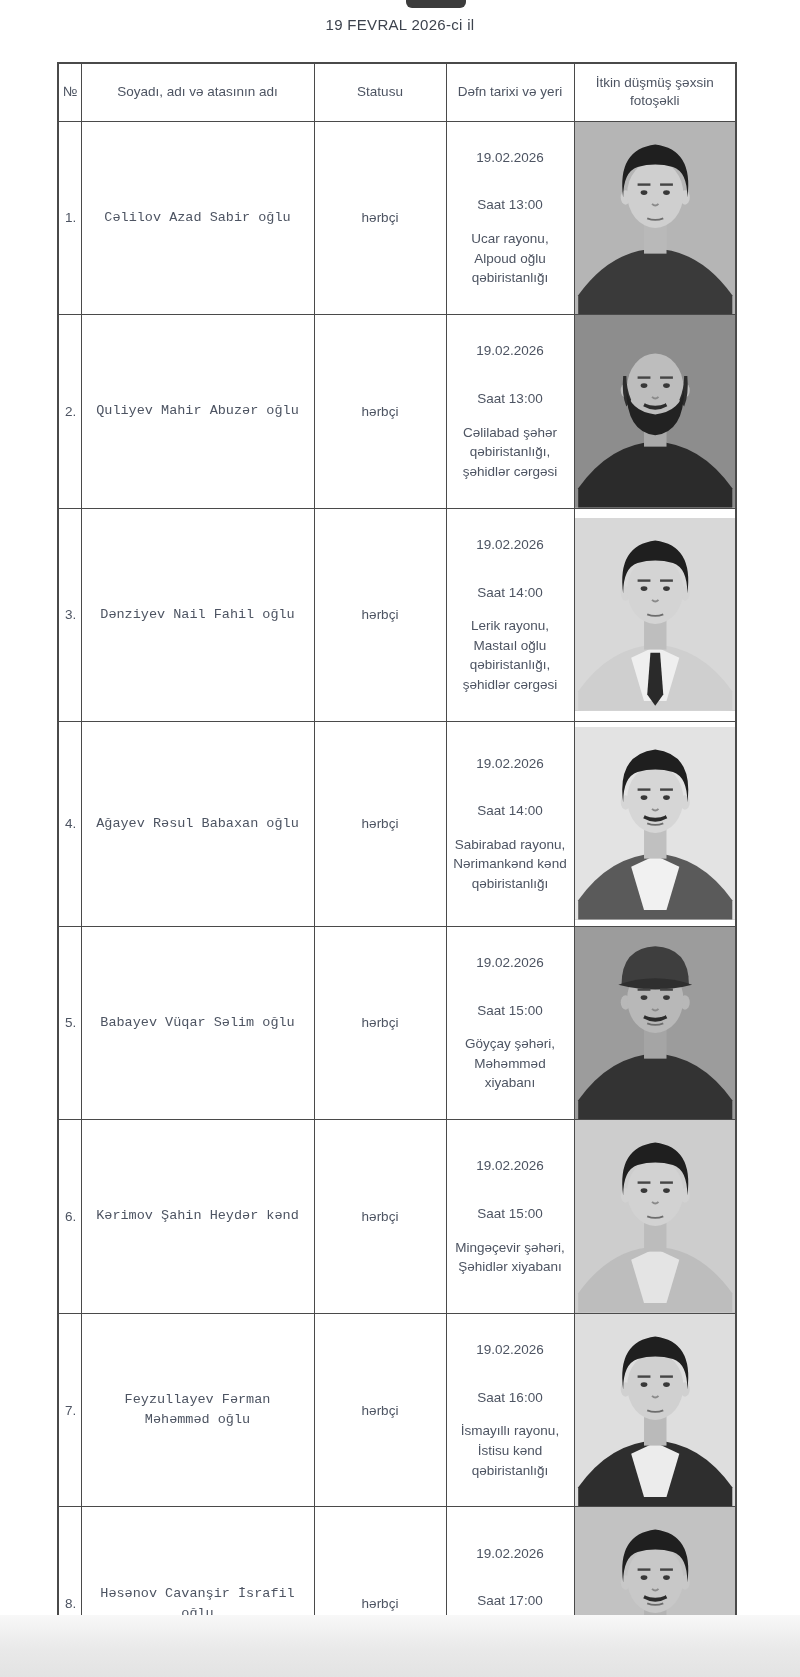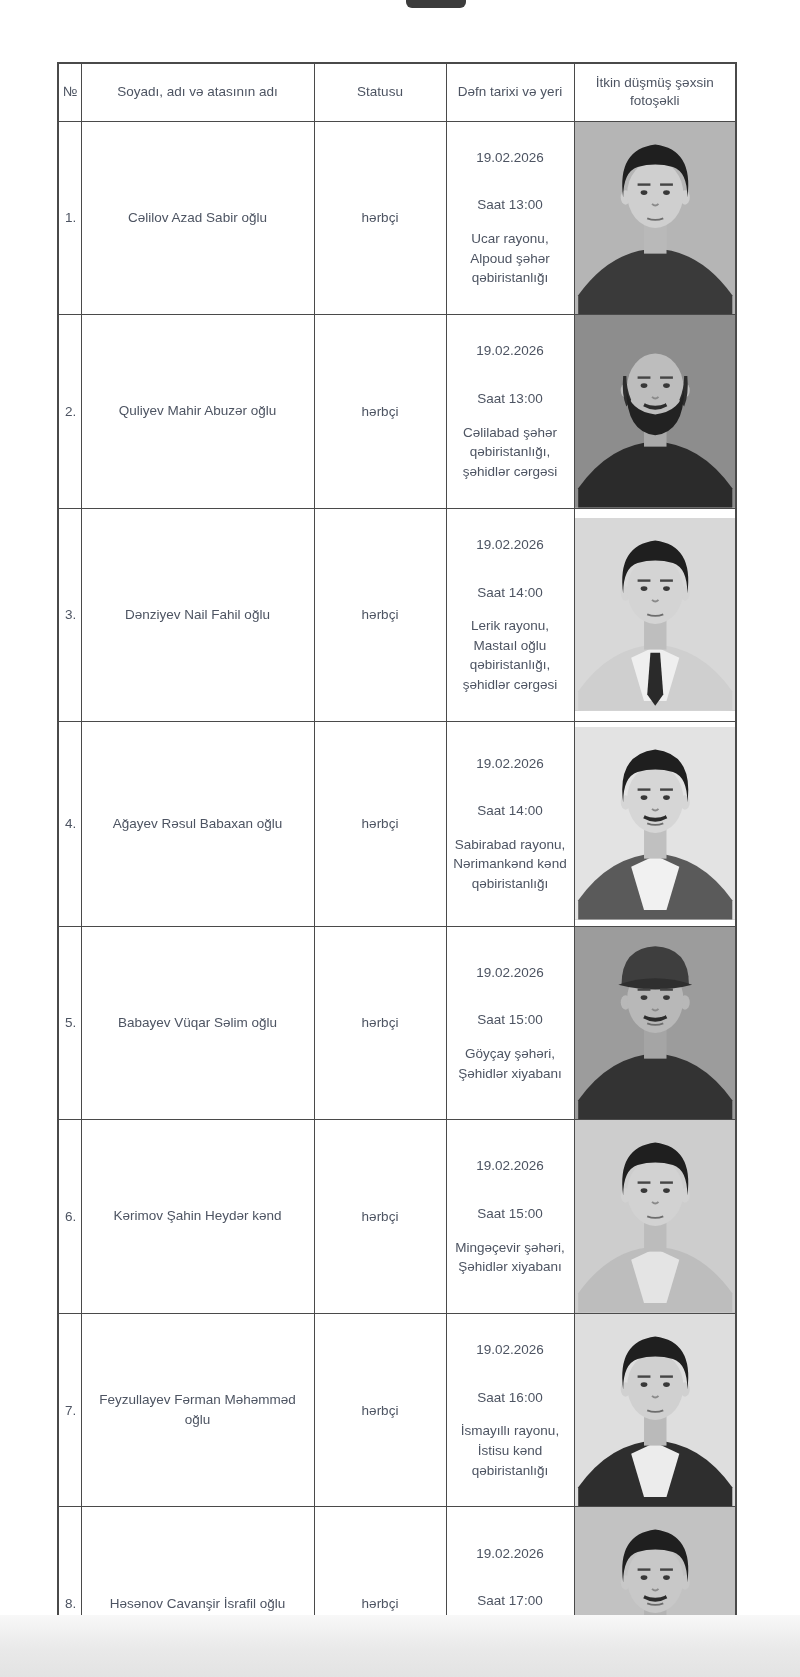--- a/index.html
+++ b/index.html
@@ -61,21 +61,21 @@
   thead th { line-height: 1.35; padding: 2px 4px; }
   tbody tr:nth-child(1) { height: 186px; }
   tbody tr:nth-child(2) { height: 176px; }
   tbody tr:nth-child(3) { height: 213px; }
   tbody tr:nth-child(4) { height: 205px; }
   tbody tr:nth-child(5) { height: 172px; }
   tbody tr:nth-child(6) { height: 178px; }
   tbody tr:nth-child(7) { height: 175px; }
   tbody tr:nth-child(8) { height: 176px; }
   td.cell-num { text-align: left; padding-left: 2px; font-size: 13px; }
-  td.cell-name { padding: 4px 8px; line-height: 1.5; }
+  td.cell-name { padding: 4px 8px; line-height: 1.5; font-family: Liberation Mono, monospace; }
   td.cell-status { padding: 14px; }
   td.cell-burial { padding: 6px 6px; line-height: 1.45; }
   .burial-date { margin-bottom: 14px; }
   .burial-time { margin-bottom: 14px; margin-top: 28px; }
   td.cell-photo { padding: 0; }
   .photo-frame {
     width: 100%;
     height: 100%;
     position: relative;
     box-shadow: inset 0 0 22px rgba(0,0,0,0.35);
@@ -94,20 +94,21 @@
     background: linear-gradient(180deg, #f8f8f8 0%, #e9e9e9 55%, #e3e3e3 100%);
   }
 </style>
 </head>
 <body>
 
 <div class="page">
 
   <div class="emblem-fragment"></div>
 
+  <div class="doc-title">19 FEVRAL 2026-ci il</div>
 
   <table class="roster">
     <colgroup>
       <col class="c-num">
         <col class="c-name">
         <col class="c-status">
         <col class="c-date">
         <col class="c-photo">
     </colgroup>
     <thead>
@@ -120,21 +121,21 @@
       </tr>
     </thead>
     <tbody id="roster-body">
   <tr>
     <td class="cell-num">1.</td>
     <td class="cell-name">Cəlilov Azad Sabir oğlu</td>
     <td class="cell-status">hərbçi</td>
     <td class="cell-burial">
       <div class="burial-date">19.02.2026</div>
       <div class="burial-time">Saat 13:00</div>
-      <div class="burial-place">Ucar rayonu, Alpoud şəhər qəbiristanlığı</div>
+      <div class="burial-place">Ucar rayonu, Alpoud oğlu qəbiristanlığı</div>
     </td>
     <td class="cell-photo">
       <div class="photo-frame">
               <svg viewBox="0 0 100 120" preserveAspectRatio="none" xmlns="http://www.w3.org/2000/svg">
                 <rect x="0" y="0" width="100" height="120" fill="#b5b5b5"></rect>
                 <path d="M2,120 L2,108 Q22,80 50,79 Q78,80 98,108 L98,120 Z" fill="#3a3a3a"></path>
                 <rect x="43" y="60" width="14" height="22" fill="#cfcfcf"></rect>
                 <rect x="43" y="60" width="14" height="22" fill="rgba(0,0,0,0.10)"></rect>
                 <ellipse cx="31.5" cy="47" rx="3" ry="4.5" fill="#cfcfcf"></ellipse>
                 <ellipse cx="68.5" cy="47" rx="3" ry="4.5" fill="#cfcfcf"></ellipse>
@@ -250,21 +251,21 @@
     </td>
   </tr>
 
   <tr>
     <td class="cell-num">5.</td>
     <td class="cell-name">Babayev Vüqar Səlim oğlu</td>
     <td class="cell-status">hərbçi</td>
     <td class="cell-burial">
       <div class="burial-date">19.02.2026</div>
       <div class="burial-time">Saat 15:00</div>
-      <div class="burial-place">Göyçay şəhəri, Şəhidlər xiyabanı</div>
+      <div class="burial-place">Göyçay şəhəri, Məhəmməd xiyabanı</div>
     </td>
     <td class="cell-photo">
       <div class="photo-frame">
               <svg viewBox="0 0 100 120" preserveAspectRatio="none" xmlns="http://www.w3.org/2000/svg">
                 <rect x="0" y="0" width="100" height="120" fill="#9c9c9c"></rect>
                 <path d="M2,120 L2,108 Q22,80 50,79 Q78,80 98,108 L98,120 Z" fill="#333333"></path>
                 <rect x="43" y="60" width="14" height="22" fill="#b8b8b8"></rect>
                 <rect x="43" y="60" width="14" height="22" fill="rgba(0,0,0,0.10)"></rect>
                 <ellipse cx="31.5" cy="47" rx="3" ry="4.5" fill="#b8b8b8"></ellipse>
                 <ellipse cx="68.5" cy="47" rx="3" ry="4.5" fill="#b8b8b8"></ellipse>

